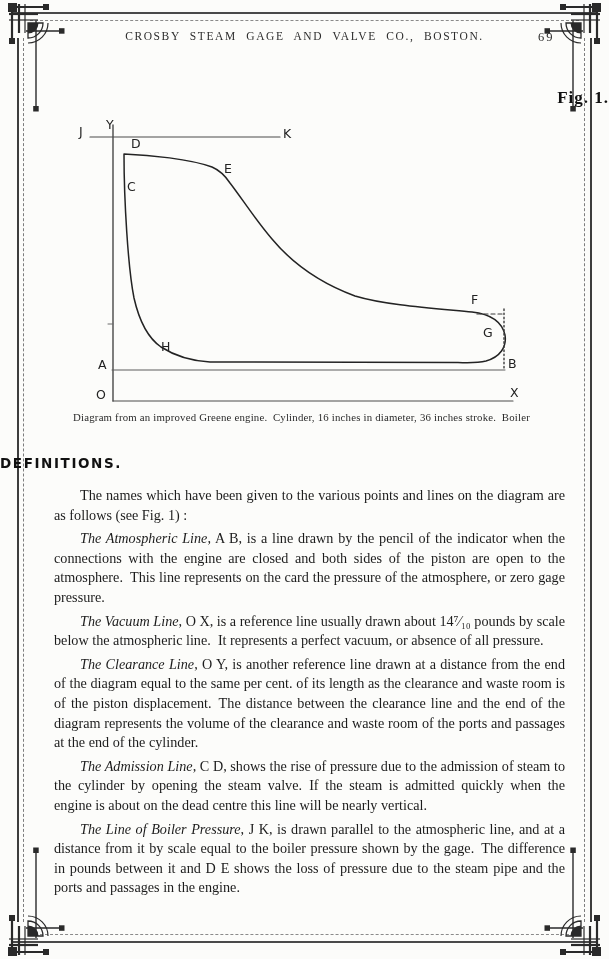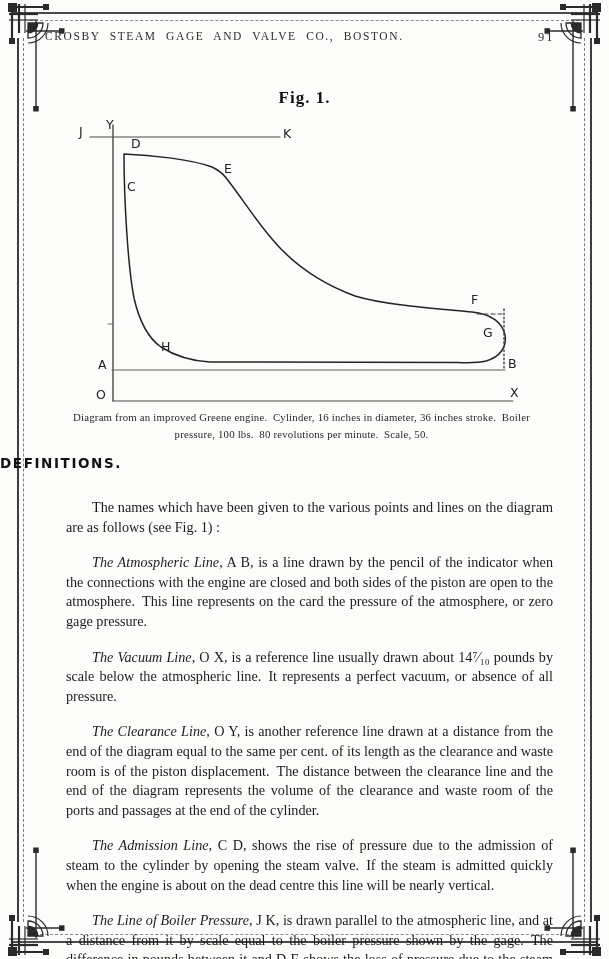--- a/index.html
+++ b/index.html
@@ -19,27 +19,27 @@
   .rule-right-solid{left:590px;top:38px;width:2px;height:884px;background:#3d3d3d;}
   .rule-right-thin{left:584px;top:38px;width:0;height:884px;background:none;border-left:1px dashed #7d7d7d;}
   
   .corner{position:absolute;width:140px;height:140px;}
   .corner.tl{left:5px;top:0;}
   .corner.tr{left:464px;top:0;transform:scaleX(-1);}
   .corner.bl{left:5px;top:819px;transform:scaleY(-1);}
   .corner.br{left:464px;top:819px;transform:scale(-1,-1);}
   
   .header-title{
-    position:absolute;left:45px;right:45px;top:30px;
+    position:absolute;left:45px;right:45px;top:30px;text-align:center;
     font-size:11.5px;letter-spacing:1.6px;word-spacing:5px;color:#2d2d2d;
   }
   .page-number{position:absolute;left:538px;top:30px;font-size:12.5px;letter-spacing:2px;color:#2d2d2d;}
   
   .fig-title{
-    position:absolute;left:0;right:0;top:88px;text-align:center;
+    position:absolute;left:0;right:0;top:88px;text-align:right;
     font-weight:bold;font-size:17px;letter-spacing:1px;color:#111;
   }
   .figure{position:absolute;left:0;top:115px;width:609px;height:300px;}
   .figure svg.diagram{position:absolute;left:0;top:0;width:609px;height:300px;}
   .dlabel{
     position:absolute;font-family:"DejaVu Sans", sans-serif;
     font-size:12.5px;color:#222;line-height:1;
   }
   .caption{
     position:absolute;left:34px;right:40px;text-align:center;
@@ -50,21 +50,21 @@
   
   .defs-heading{
     position:absolute;left:0;right:0;top:455px;text-align:left;
     font-family:"DejaVu Sans", sans-serif;font-weight:bold;
     font-size:13.5px;letter-spacing:1.6px;color:#111;
   }
   .body-text{
     position:absolute;left:50px;top:482px;width:519px;
     font-size:14.2px;line-height:19.6px;text-align:justify;color:#1c1c1c;
   }
-  .body-text p{margin:16px;text-indent:26px;}
+  .body-text p{margin:4px;text-indent:26px;}
   .lead{font-style:italic;}
 </style>
 </head>
 <body>
 
 <div class="page">
 
   <svg width="0" height="0" style="position:absolute" aria-hidden="true">
     <defs>
       <g id="corner-orn" stroke="#2a2a2a" fill="#2a2a2a">
@@ -104,21 +104,21 @@
       <use href="#corner-orn"></use>
     </svg>
   <svg class="corner bl" viewBox="0 0 140 140">
       <use href="#corner-orn"></use>
     </svg>
   <svg class="corner br" viewBox="0 0 140 140">
       <use href="#corner-orn"></use>
     </svg>
 
   <div class="header-title">CROSBY STEAM GAGE AND VALVE CO., BOSTON.</div>
-  <div class="page-number">91</div>
+  <div class="page-number">69</div>
 
   <div class="fig-title">Fig. 1.</div>
 
   <div class="figure">
     <svg class="diagram" viewBox="0 115 609 300">
       <g fill="none" stroke-linecap="round">
         <path d="M113 125 V401" stroke="#3a3a3a" stroke-width="1.3"></path>
         <path d="M90 137 H280" stroke="#4a4a4a" stroke-width="1.2"></path>
         <path d="M112 370 H505" stroke="#5c5c5c" stroke-width="1"></path>
         <path d="M113 401 H513" stroke="#4a4a4a" stroke-width="1.1"></path>
@@ -149,21 +149,20 @@
     <span class="dlabel" style="left:471px;top:179px">F</span>
     <span class="dlabel" style="left:483px;top:212px">G</span>
     <span class="dlabel" style="left:161px;top:226px">H</span>
     <span class="dlabel" style="left:98px;top:244px">A</span>
     <span class="dlabel" style="left:508px;top:243px">B</span>
     <span class="dlabel" style="left:96px;top:274px">O</span>
     <span class="dlabel" style="left:510px;top:272px">X</span>
   </div>
 
   <div class="caption l1">Diagram from an improved Greene engine. Cylinder, 16 inches in diameter, 36 inches stroke. Boiler</div>
-  <div class="caption l2">pressure, 100 lbs. 80 revolutions per minute. Scale, 50.</div>
 
   <div class="defs-heading">DEFINITIONS.</div>
 
   <div class="body-text">
     <p>The names which have been given to the various points and lines on the diagram are as follows (see Fig. 1) :</p>
     <p><span class="lead">The Atmospheric Line</span><span>, A B, is a line drawn by the pencil of the indicator when the connections with the engine are closed and both sides of the piston are open to the atmosphere. This line represents on the card the pressure of the atmosphere, or zero gage pressure.</span></p>
     <p><span class="lead">The Vacuum Line</span><span>, O X, is a reference line usually drawn about 14⁷⁄₁₀ pounds by scale below the atmospheric line. It represents a perfect vacuum, or absence of all pressure.</span></p>
     <p><span class="lead">The Clearance Line</span><span>, O Y, is another reference line drawn at a distance from the end of the diagram equal to the same per cent. of its length as the clearance and waste room is of the piston displacement. The distance between the clearance line and the end of the diagram represents the volume of the clearance and waste room of the ports and passages at the end of the cylinder.</span></p>
     <p><span class="lead">The Admission Line</span><span>, C D, shows the rise of pressure due to the admission of steam to the cylinder by opening the steam valve. If the steam is admitted quickly when the engine is about on the dead centre this line will be nearly vertical.</span></p>
     <p><span class="lead">The Line of Boiler Pressure</span><span>, J K, is drawn parallel to the atmospheric line, and at a distance from it by scale equal to the boiler pressure shown by the gage. The difference in pounds between it and D E shows the loss of pressure due to the steam pipe and the ports and passages in the engine.</span></p>

